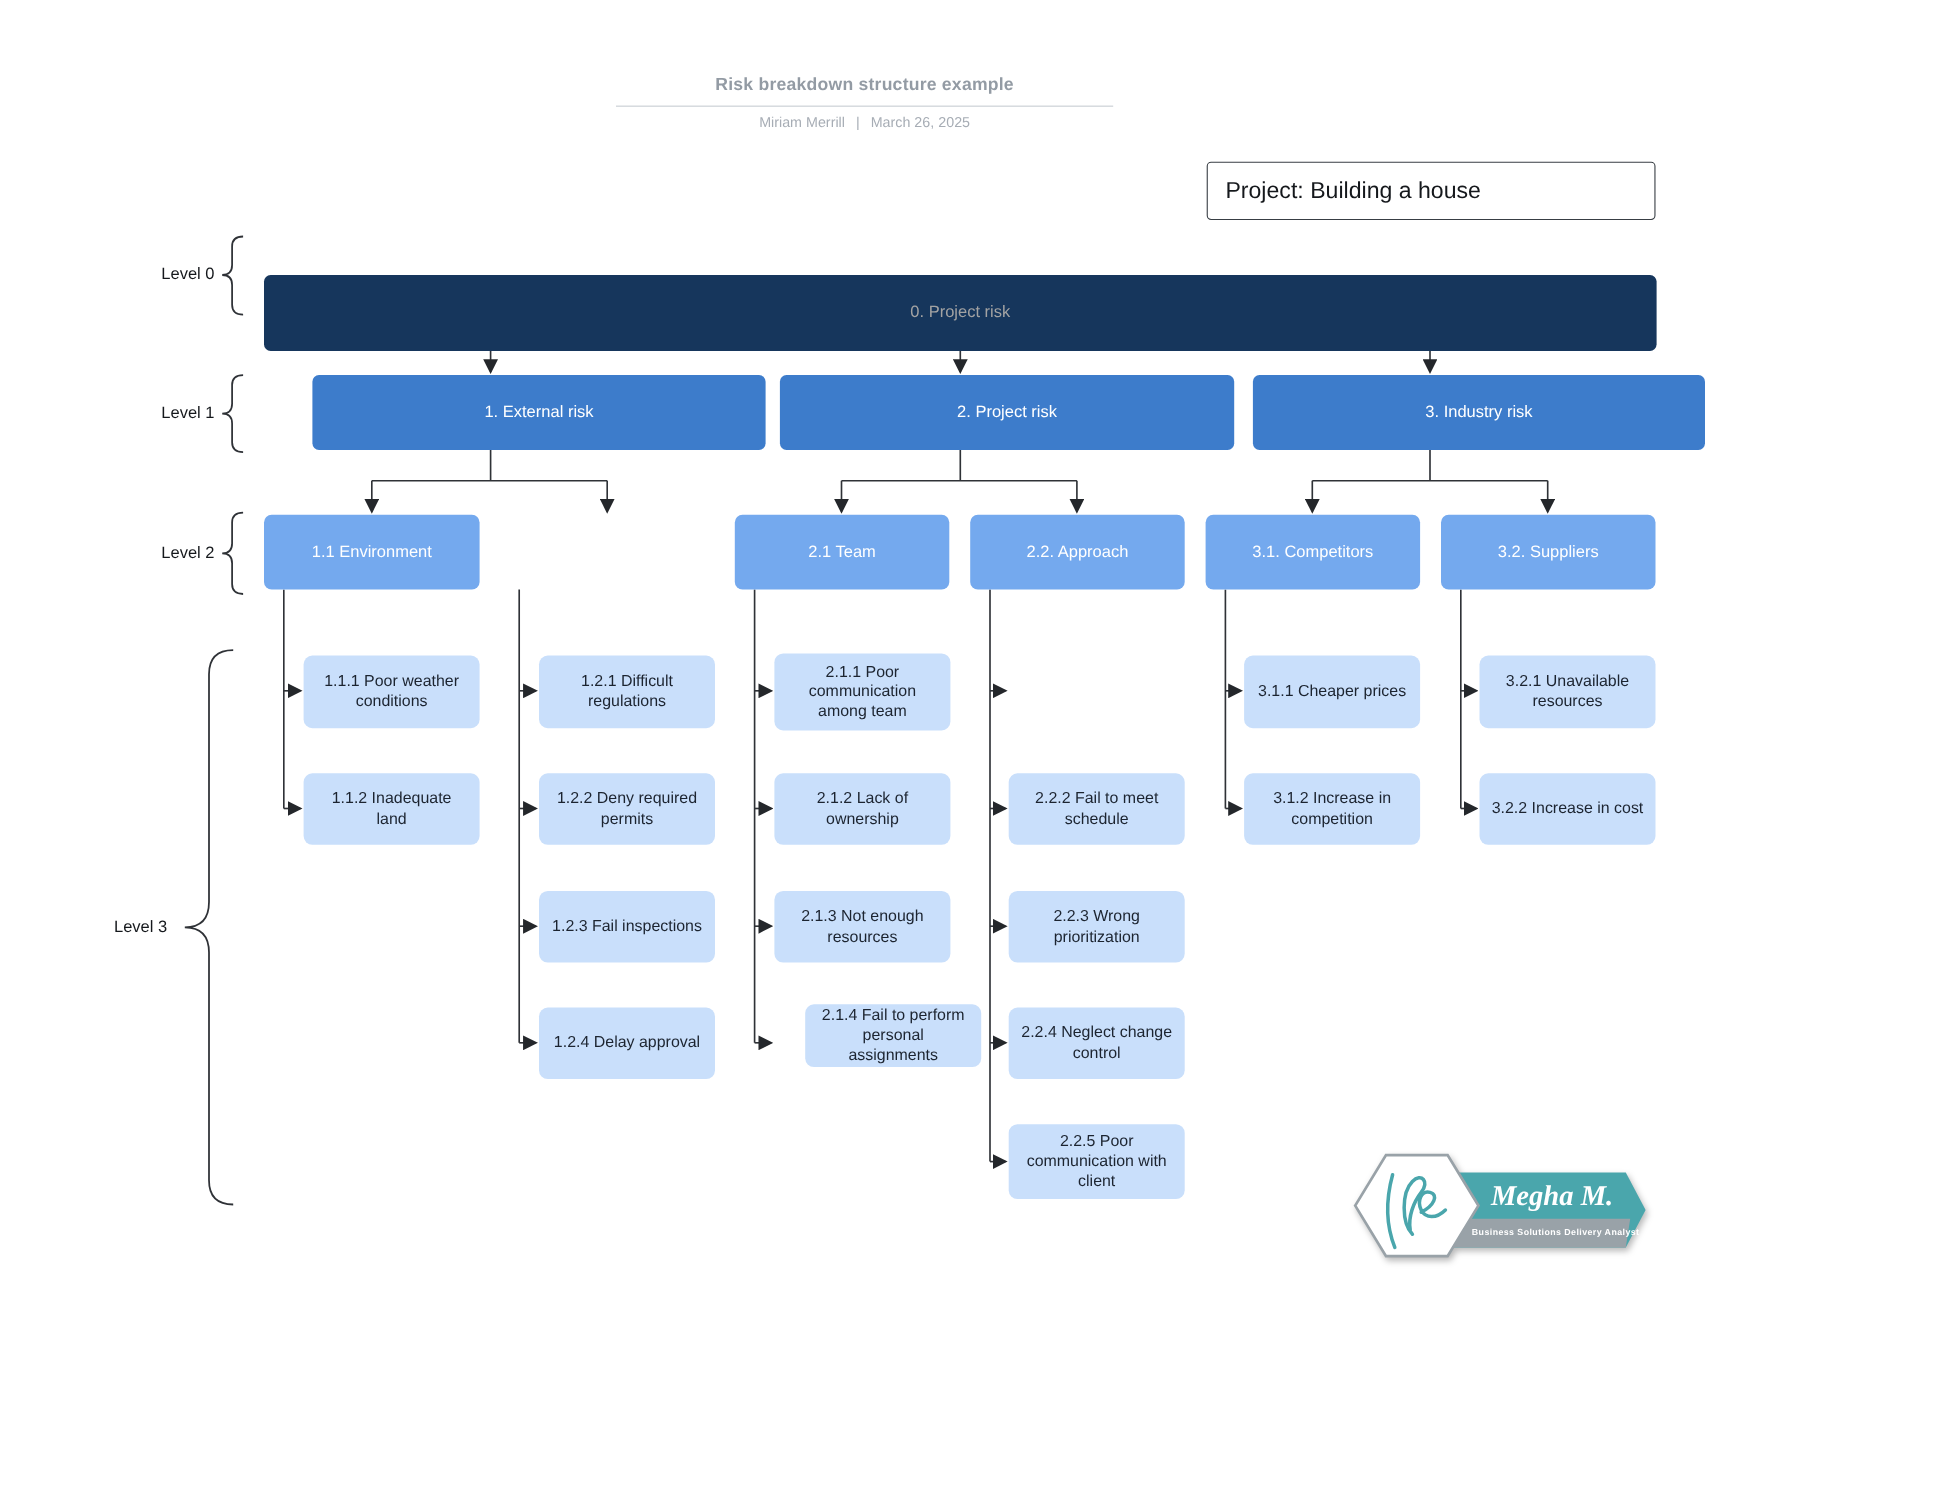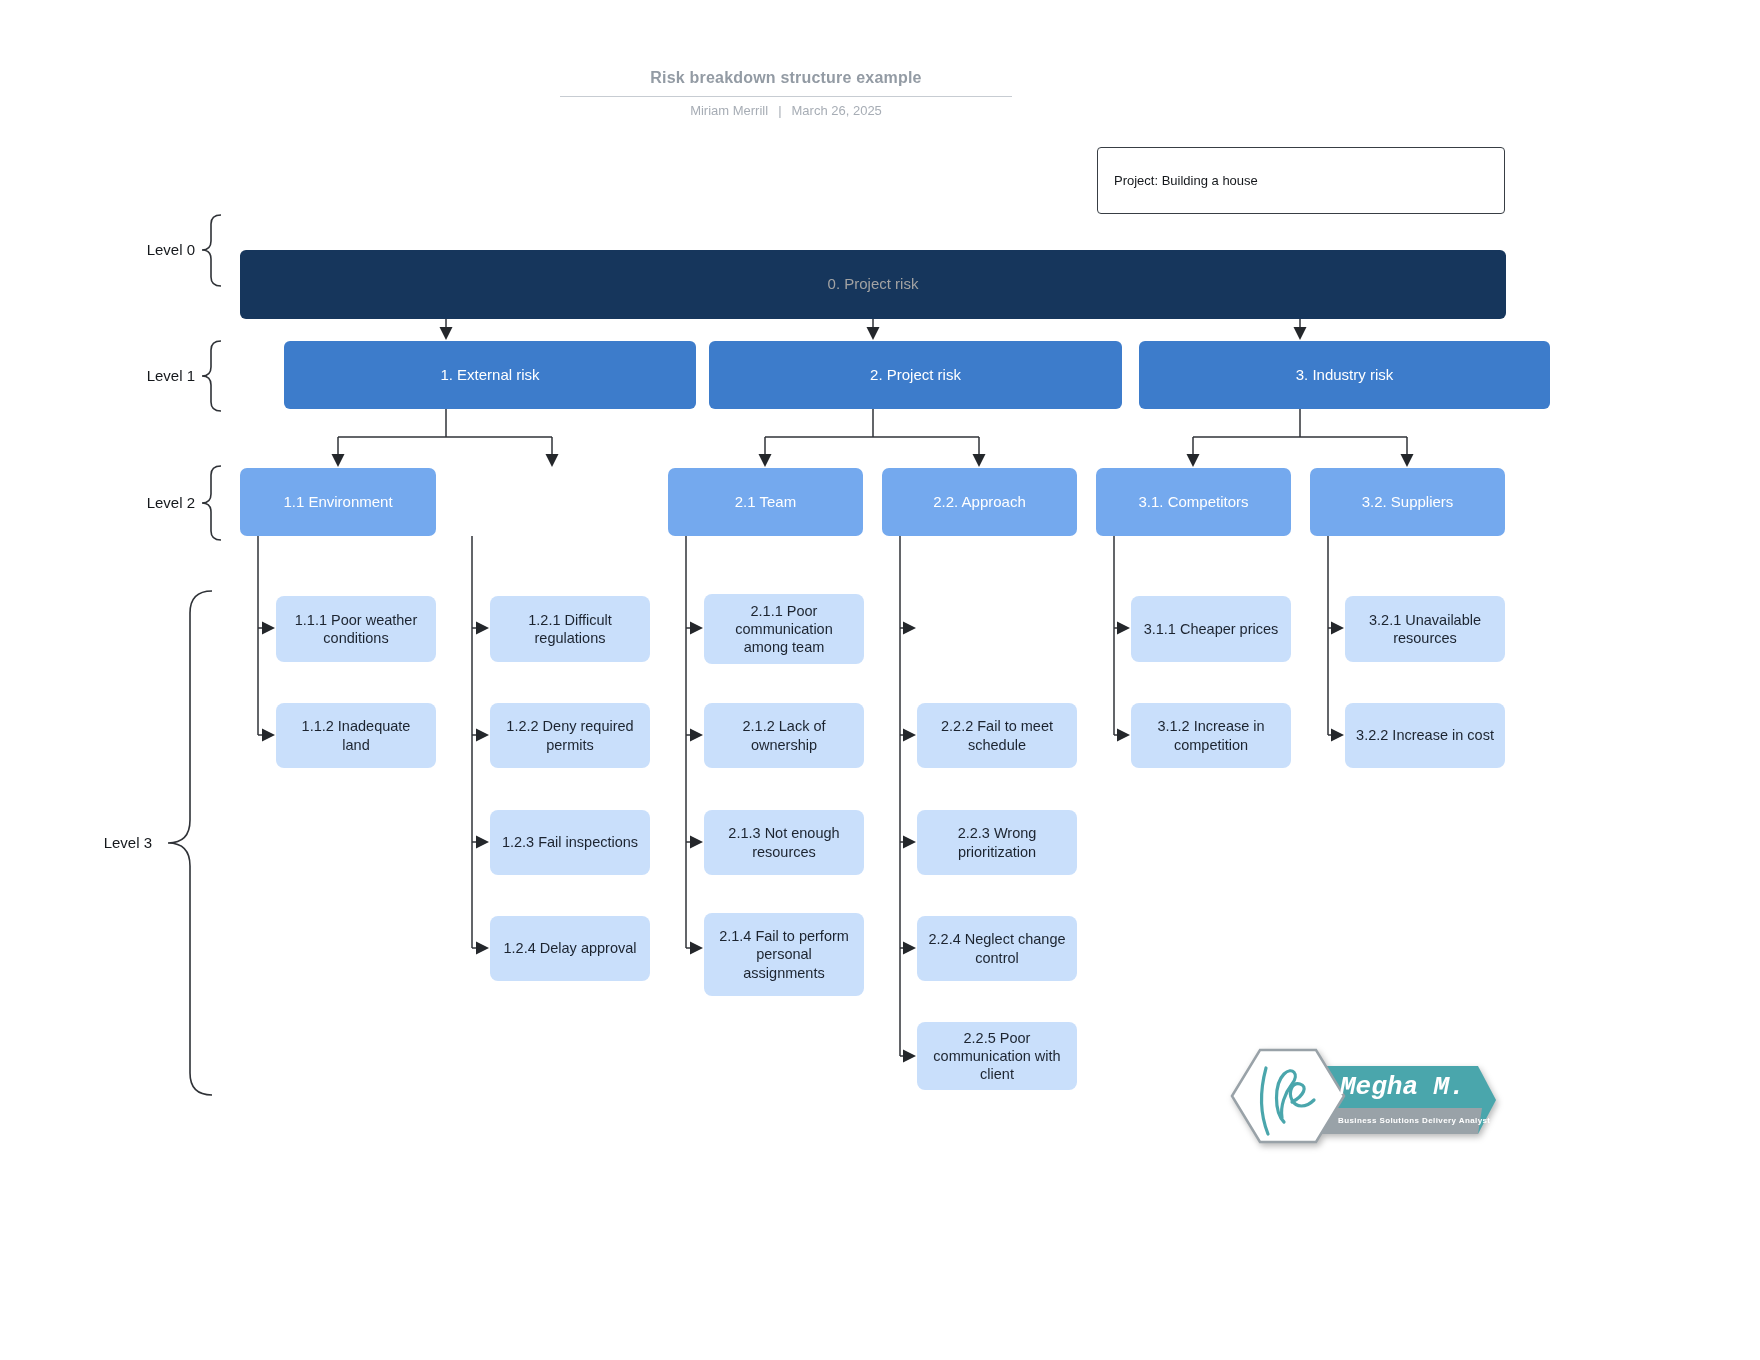--- a/index.html
+++ b/index.html
@@ -21,35 +21,35 @@
     position:absolute; left:436px; width:700px; top:69px; text-align:center;
     font-size:16px; font-weight:bold; color:#939BA4; letter-spacing:.2px;
   }
   .title-rule { position:absolute; left:560px; top:96px; width:452px; height:1px; background:#C7CCD2; }
   .subtitle {
     position:absolute; left:436px; width:700px; top:103px; text-align:center;
     font-size:13px; color:#A7ADB5;
   }
   .subtitle span { margin:0 5px; }
   .project-box {
-    position:absolute; left:1097px; top:147px; width:408px; height:67px;
+    position:absolute; left:1097px; top:147px; width:408px; height:53px;
     border:1px solid #383E44; border-radius:4px; background:#fff;
     display:flex; align-items:center; padding:0 16px; box-sizing:border-box;
-    font-size:13px; color:#15181C;
+    font-size:21px; color:#15181C;
   }
   .level-label {
     position:absolute; font-size:15px; color:#15181C;
     width:110px; height:20px; line-height:20px; text-align:right;
   }
   .lines { position:absolute; left:0; top:0; pointer-events:none; }
   .logo { position:absolute; left:1228px; top:1042px; width:270px; height:110px; }
   .logo svg { filter:drop-shadow(2px 3px 3px rgba(0,0,0,.28)); }
   .logo-name {
     position:absolute; left:112px; top:27px; width:142px; height:36px; line-height:36px;
-    text-align:left; font-family:Liberation Mono, monospace; font-style:italic; font-weight:bold;
+    text-align:center; font-family:Liberation Serif, serif; font-style:italic; font-weight:bold;
     color:#fff; font-size:26px;
   }
   .logo-tagline {
     position:absolute; left:110px; top:67px; width:138px; height:23px; line-height:23px;
     text-align:right; font-size:8px; font-weight:bold; color:#fff; letter-spacing:.4px;
     white-space:nowrap;
   }
 </style>
 </head>
 <body>
@@ -146,21 +146,21 @@
   <div class="box l3" style="left:276px;top:703px;width:160px;height:65px">1.1.2 Inadequate land</div>
 
   <div class="box l3" style="left:490px;top:596px;width:160px;height:66px">1.2.1 Difficult regulations</div>
   <div class="box l3" style="left:490px;top:703px;width:160px;height:65px">1.2.2 Deny required permits</div>
   <div class="box l3" style="left:490px;top:810px;width:160px;height:65px">1.2.3 Fail inspections</div>
   <div class="box l3" style="left:490px;top:916px;width:160px;height:65px">1.2.4 Delay approval</div>
 
   <div class="box l3" style="left:704px;top:594px;width:160px;height:70px">2.1.1 Poor communication among team</div>
   <div class="box l3" style="left:704px;top:703px;width:160px;height:65px">2.1.2 Lack of ownership</div>
   <div class="box l3" style="left:704px;top:810px;width:160px;height:65px">2.1.3 Not enough resources</div>
-  <div class="box l3" style="left:704px;top:913px;width:160px;height:83px">2.1.4 Fail to perform personal assignments</div>
+  <div class="box l3" style="left:732px;top:913px;width:160px;height:57px">2.1.4 Fail to perform personal assignments</div>
 
   <div class="box l3" style="left:917px;top:703px;width:160px;height:65px">2.2.2 Fail to meet schedule</div>
   <div class="box l3" style="left:917px;top:810px;width:160px;height:65px">2.2.3 Wrong prioritization</div>
   <div class="box l3" style="left:917px;top:916px;width:160px;height:65px">2.2.4 Neglect change control</div>
   <div class="box l3" style="left:917px;top:1022px;width:160px;height:68px">2.2.5 Poor communication with client</div>
 
   <div class="box l3" style="left:1131px;top:596px;width:160px;height:66px">3.1.1 Cheaper prices</div>
   <div class="box l3" style="left:1131px;top:703px;width:160px;height:65px">3.1.2 Increase in competition</div>
 
   <div class="box l3" style="left:1345px;top:596px;width:160px;height:66px">3.2.1 Unavailable resources</div>

